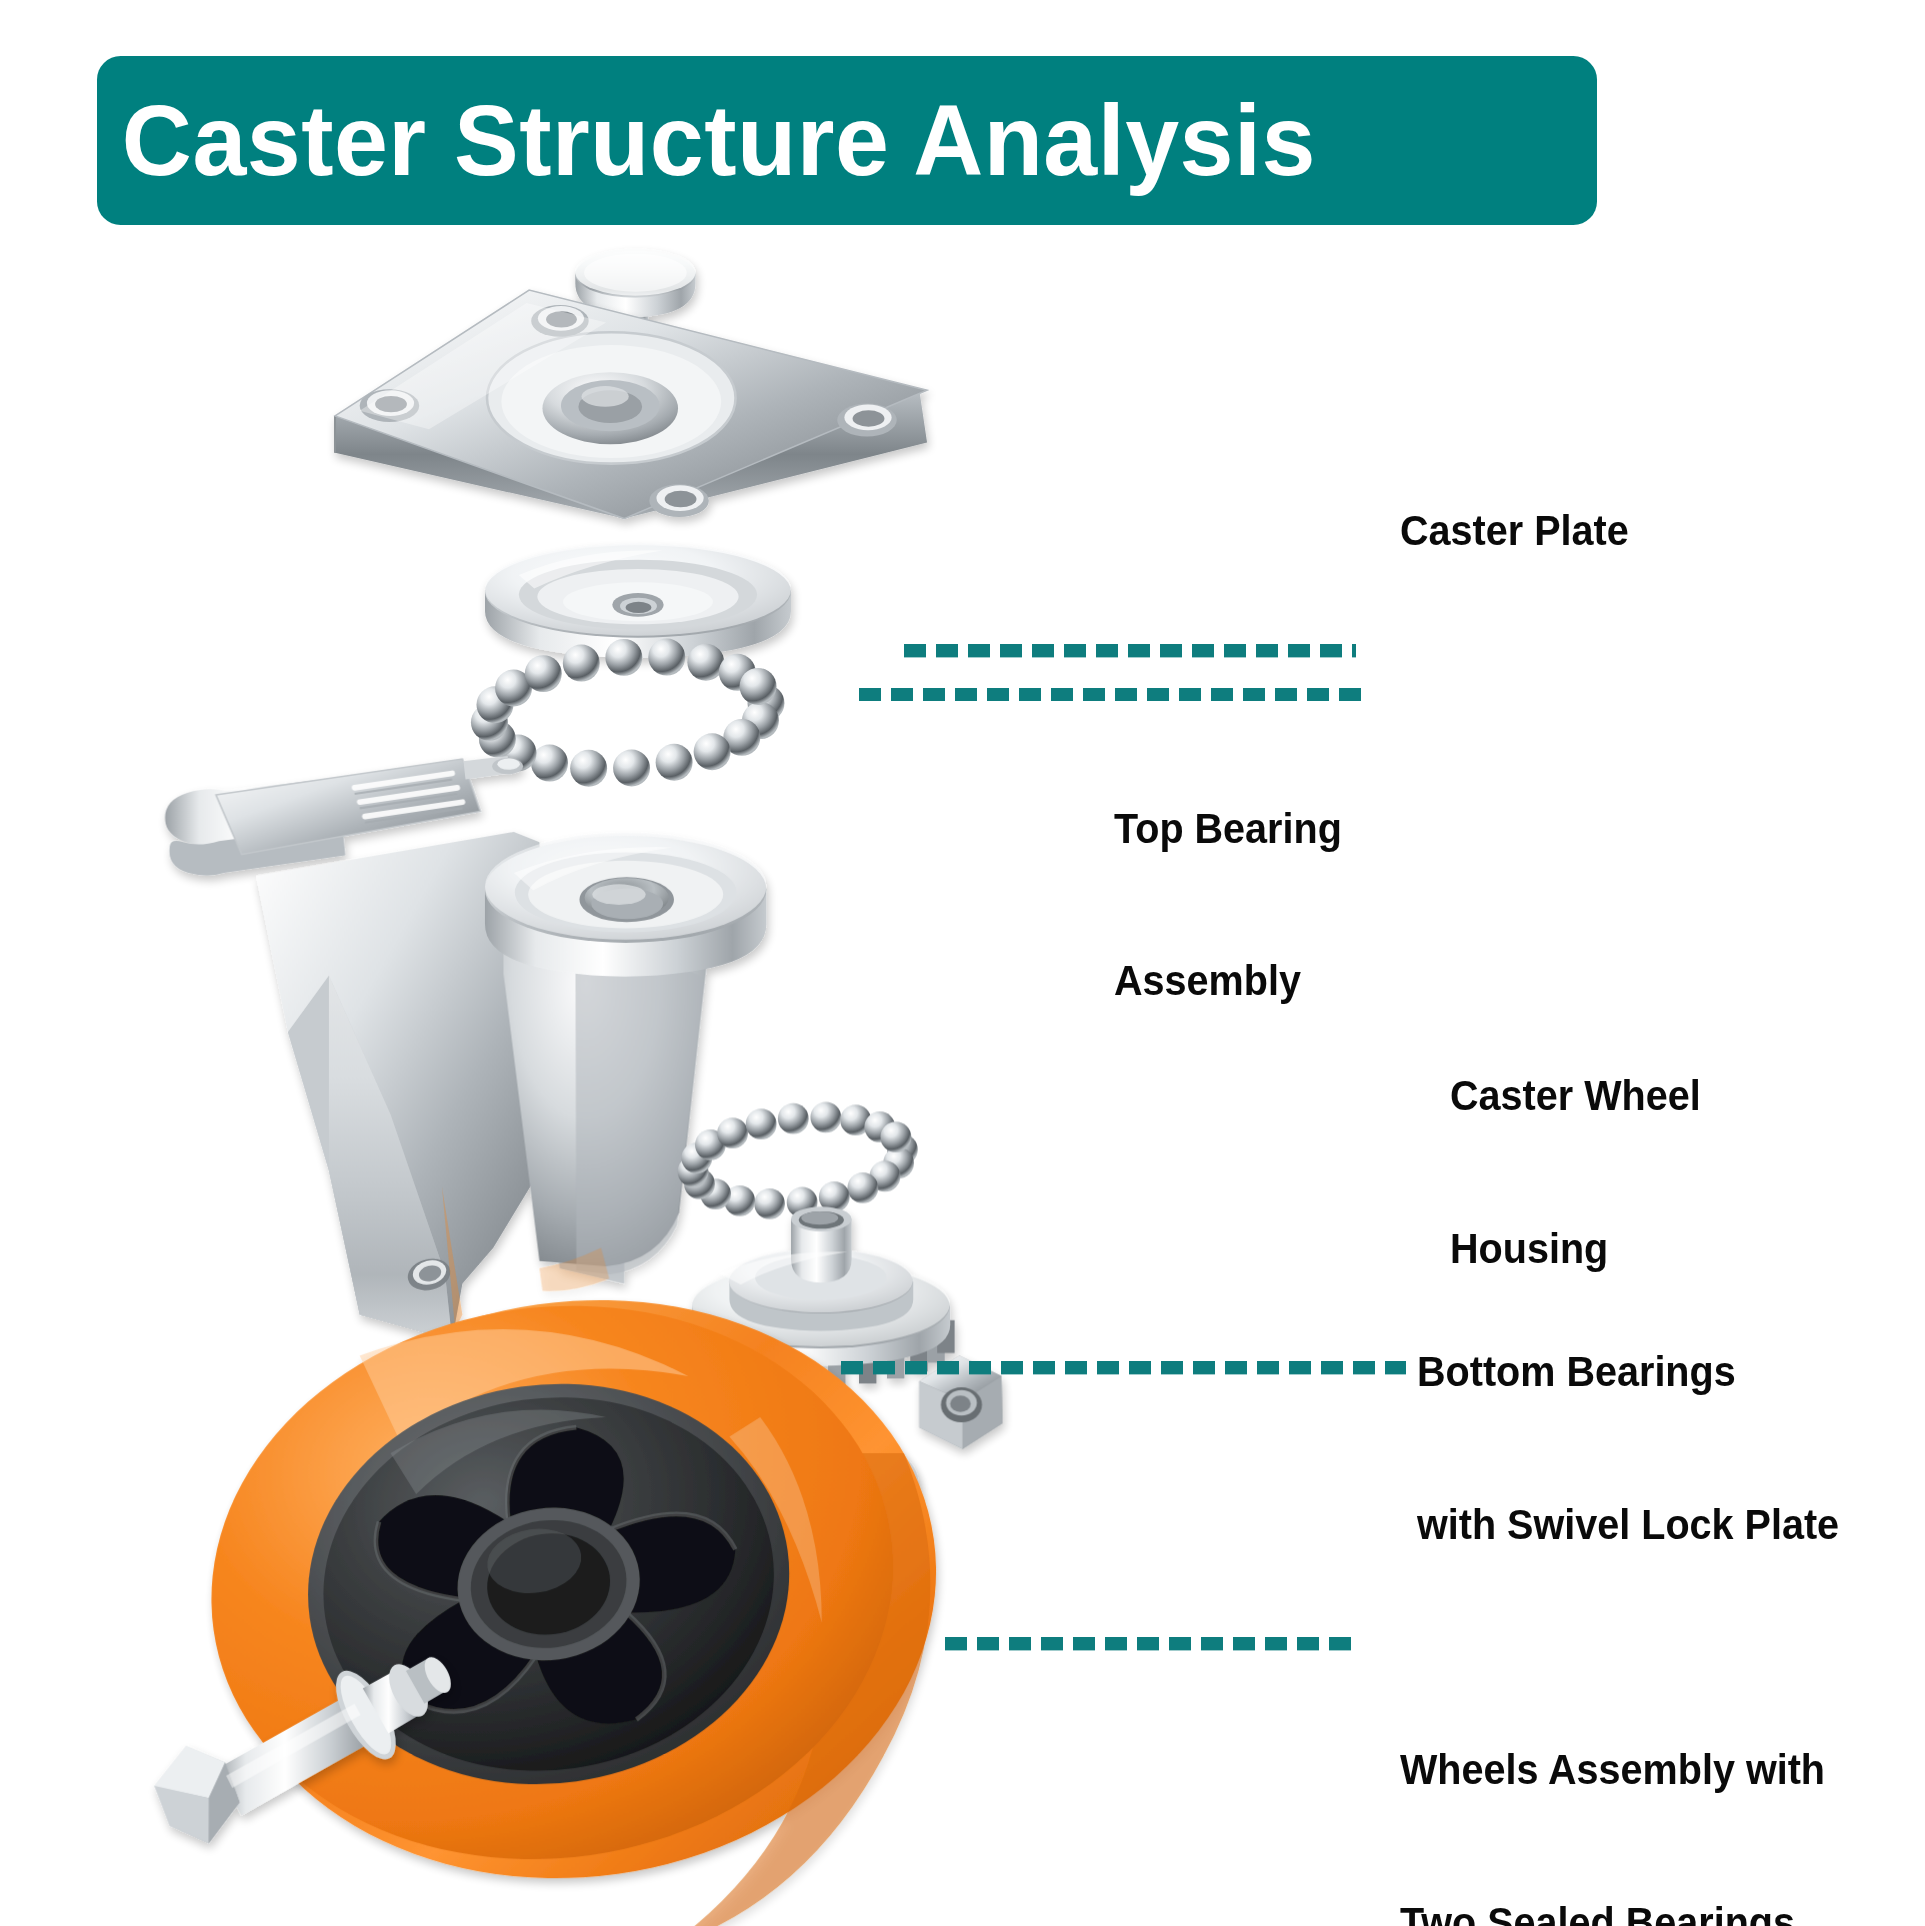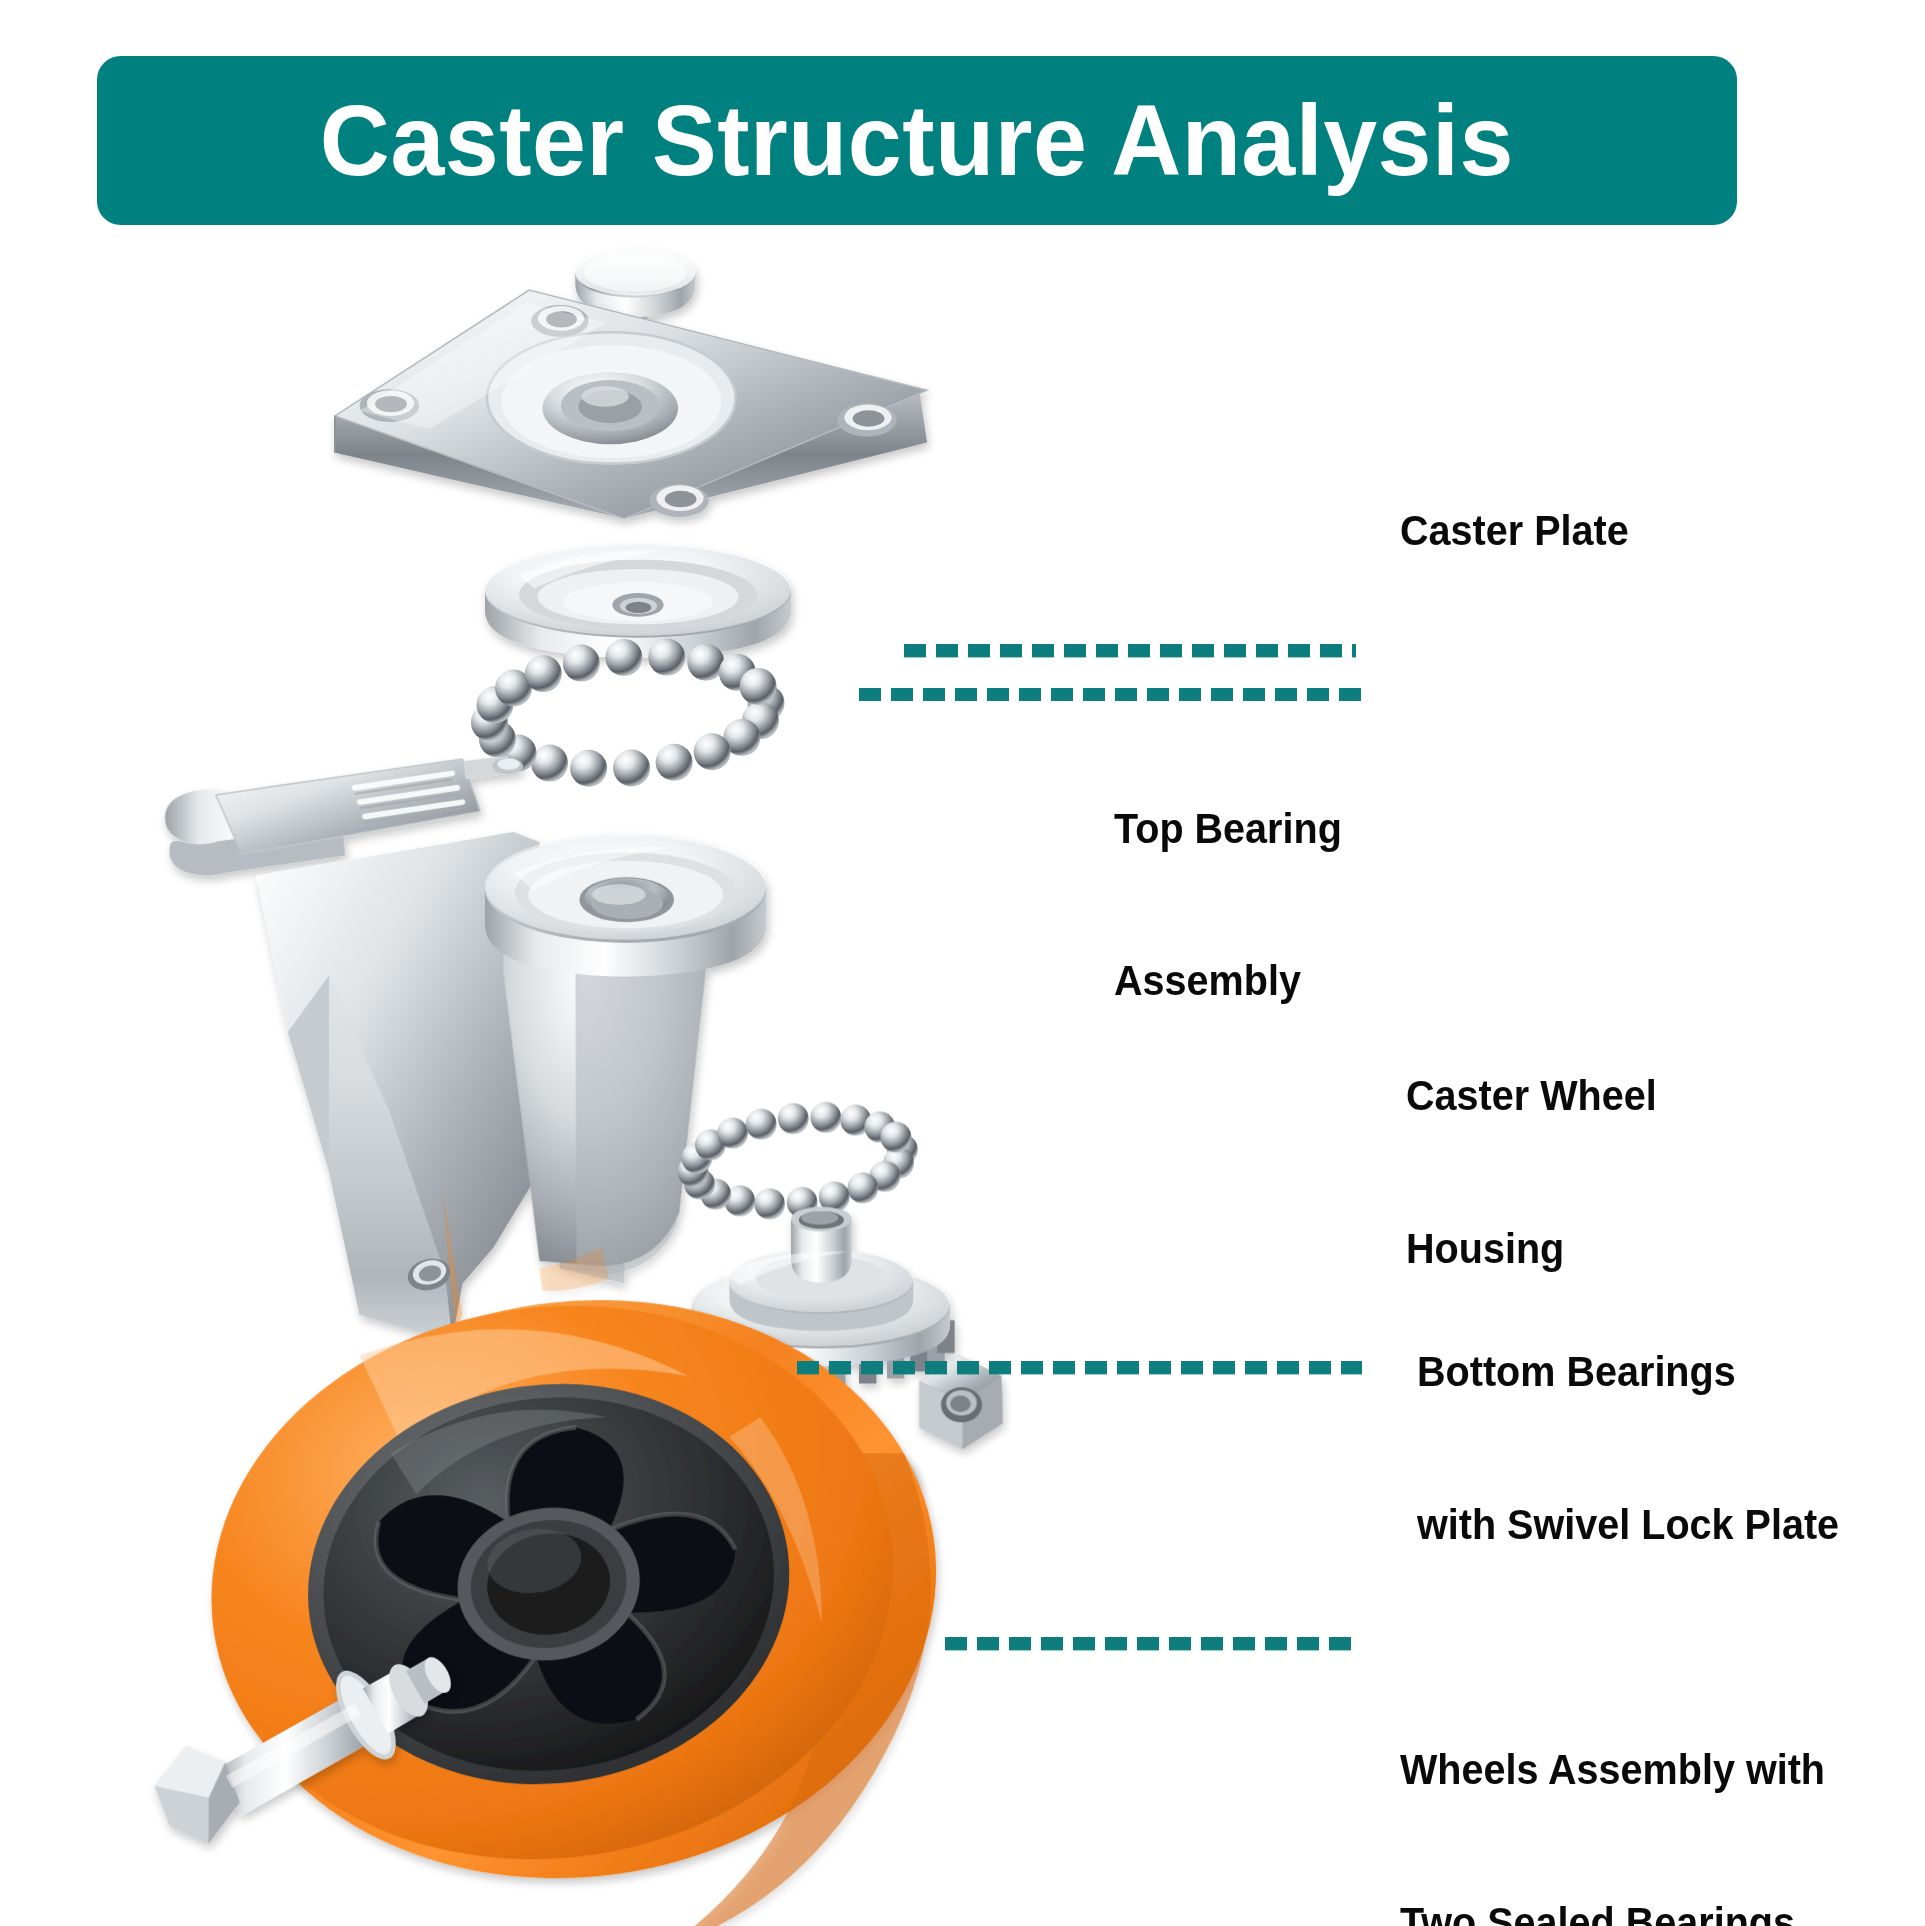--- a/index.html
+++ b/index.html
@@ -5,23 +5,23 @@
   html,body{margin:0;padding:0;background:#ffffff;}
   body{
     width:1926px;height:1926px;
     font-family:"Liberation Sans","DejaVu Sans",sans-serif;
     overflow:hidden;position:relative;
   }
   #page{position:absolute;left:0;top:0;width:1926px;height:1926px;background:#fff;}
 
   
   #title-banner{
-    position:absolute;left:97px;top:56px;width:1640px;height:169px;
+    position:absolute;left:97px;top:56px;width:1500px;height:169px;
     background:#00807f;border-radius:23.6px;
-    display:flex;align-items:center;justify-content:center;
+    display:flex;align-items:center;justify-content:flex-start;
   }
   #title-text{
     color:#ffffff;
     font-family:"Liberation Sans Narrow","Liberation Sans","DejaVu Sans Condensed",sans-serif;
     font-weight:700;font-size:101px;line-height:1;letter-spacing:0.5px;
     transform:scaleX(0.96);white-space:nowrap;
   }
 
   
   .callout{position:absolute;display:flex;align-items:flex-end;}
@@ -42,21 +42,21 @@
 
   
   #callout-plate   {left:904px;top:404px;}
   #callout-plate .leader{width:452px;}
   #callout-plate .callout-label{margin-left:44px;}
 
   #callout-topbear {left:859px;top:688px;flex-direction:column;}
   #callout-topbear .leader{width:503px;}
   #callout-topbear .callout-label{margin-left:44px;}
 
-  #callout-housing {left:797px;top:969px;}
+  #callout-housing {left:841px;top:969px;}
   #callout-housing .leader{width:565px;}
   #callout-housing .callout-label{margin-left:44px;}
 
   #callout-botbear {left:945px;top:1245px;gap:17px;}
   #callout-botbear .leader{width:411px;}
   #callout-botbear .callout-label{margin-left:44px;}
 
   #callout-wheel   {left:868px;top:1643px;}
   #callout-wheel .leader{width:488px;}
   #callout-wheel .callout-label{margin-left:44px;}

